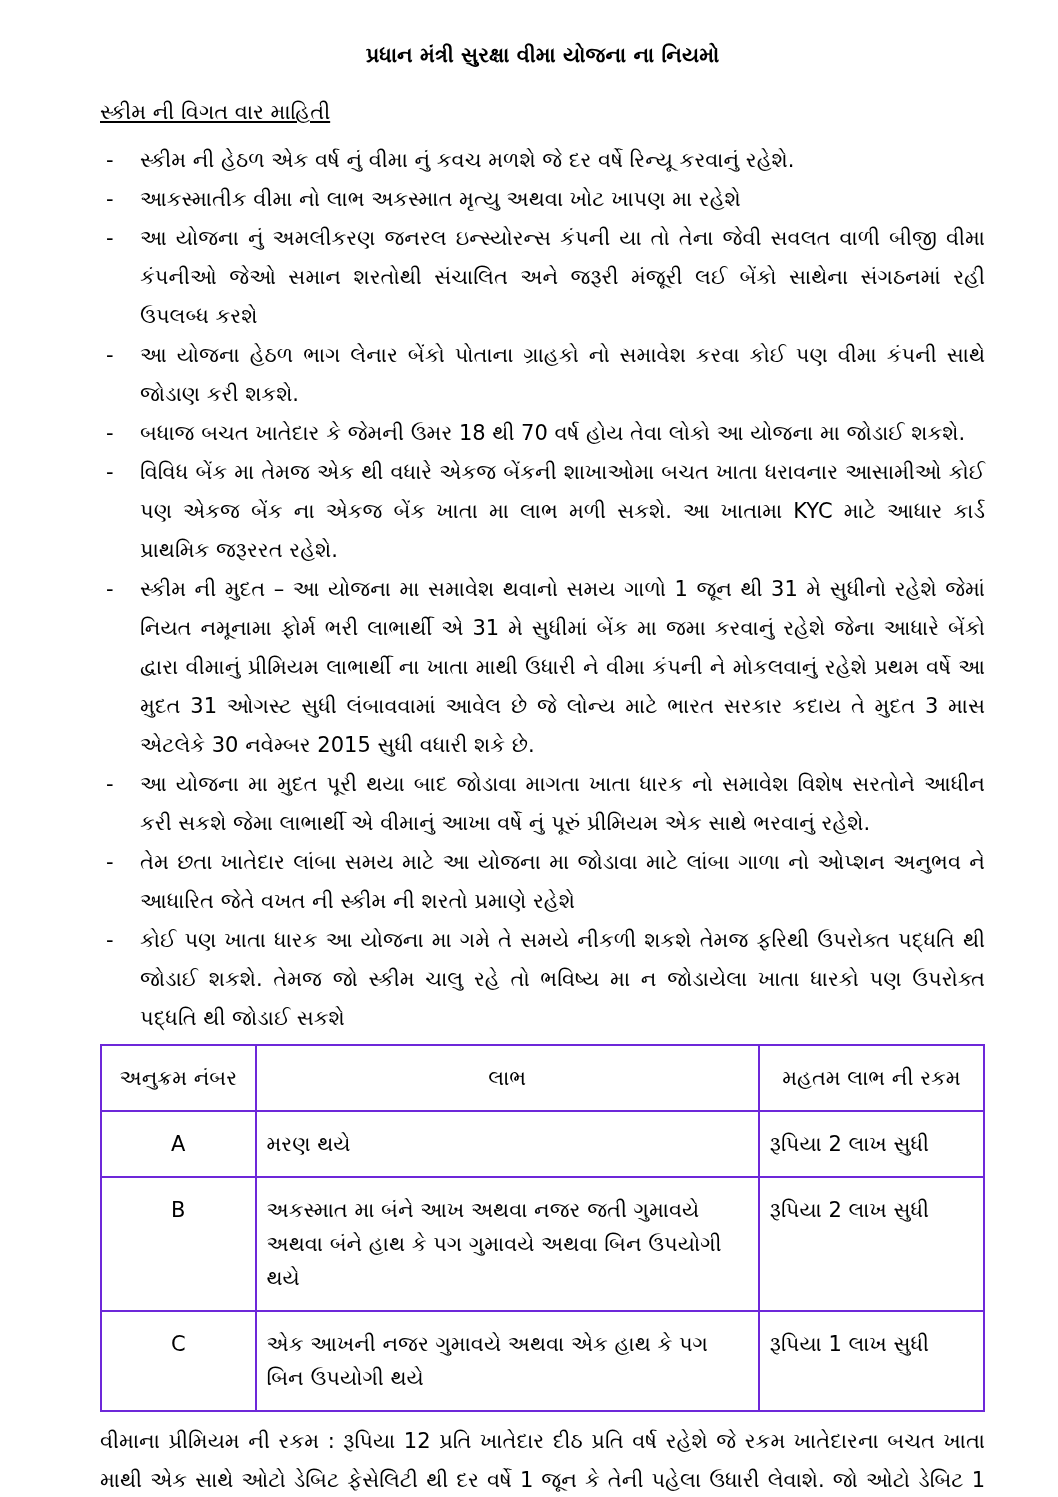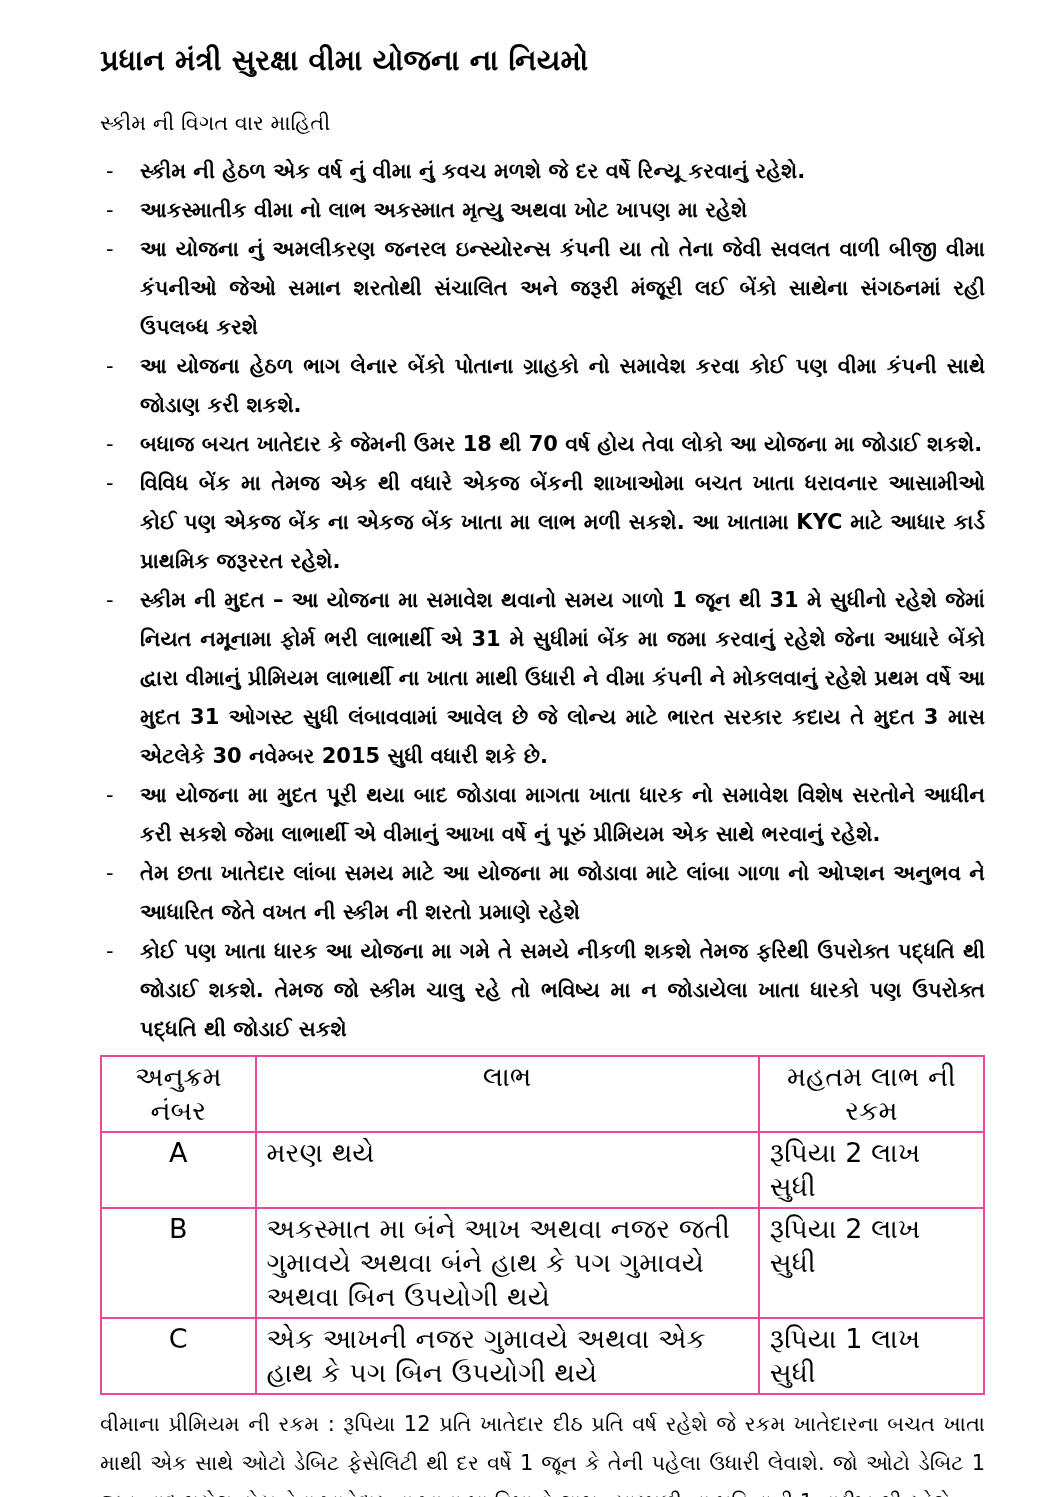--- a/index.html
+++ b/index.html
@@ -10,60 +10,61 @@
     font-family: "DejaVu Sans", "Liberation Sans", sans-serif;
   }
   .page {
     width: 1058px;
     min-height: 1497px;
     box-sizing: border-box;
     padding: 42px 73px 40px 100px;
     background: #ffffff;
   }
   .title {
-    font-size: 29px;
+    text-align: center;
+    font-size: 21px;
     font-weight: bold;
     margin: 0 0 24px 0;
     line-height: 1.3;
   }
   .section-heading {
     font-size: 21px;
     margin: 24px 0 10px 0;
     line-height: 38px;
     text-align: justify;
+    text-decoration: underline;
   }
   .bullet-list { margin: 0; }
   .bullet {
     display: flex;
     align-items: flex-start;
   }
   .bullet .dash {
     flex: 0 0 34px;
     text-align: left;
     padding-left: 6px;
     font-size: 21px;
     line-height: 39px;
   }
   .bullet .btext {
     flex: 1 1 auto;
     font-size: 21px;
     line-height: 39px;
     text-align: justify;
-    font-weight: bold;
   }
   .benefits-table {
     width: 100%;
     border-collapse: collapse;
     margin: 6px 0 10px 0;
   }
   .benefits-table th, .benefits-table td {
-    border: 2px solid #ec4899;
-    font-size: 27px;
+    border: 2px solid #6d28d9;
+    font-size: 21px;
     line-height: 34px;
-    padding: 3px 10px;
+    padding: 15px 10px;
     vertical-align: top;
     font-weight: normal;
   }
   .benefits-table th { text-align: center; }
   .col-sr   { width: 17.5%; }
   .col-ben  { width: 57%; }
   .col-amt  { width: 25.5%; margin-top: 32px; }
   .sr-cell, th.col-sr {
     text-align: center;
   }

